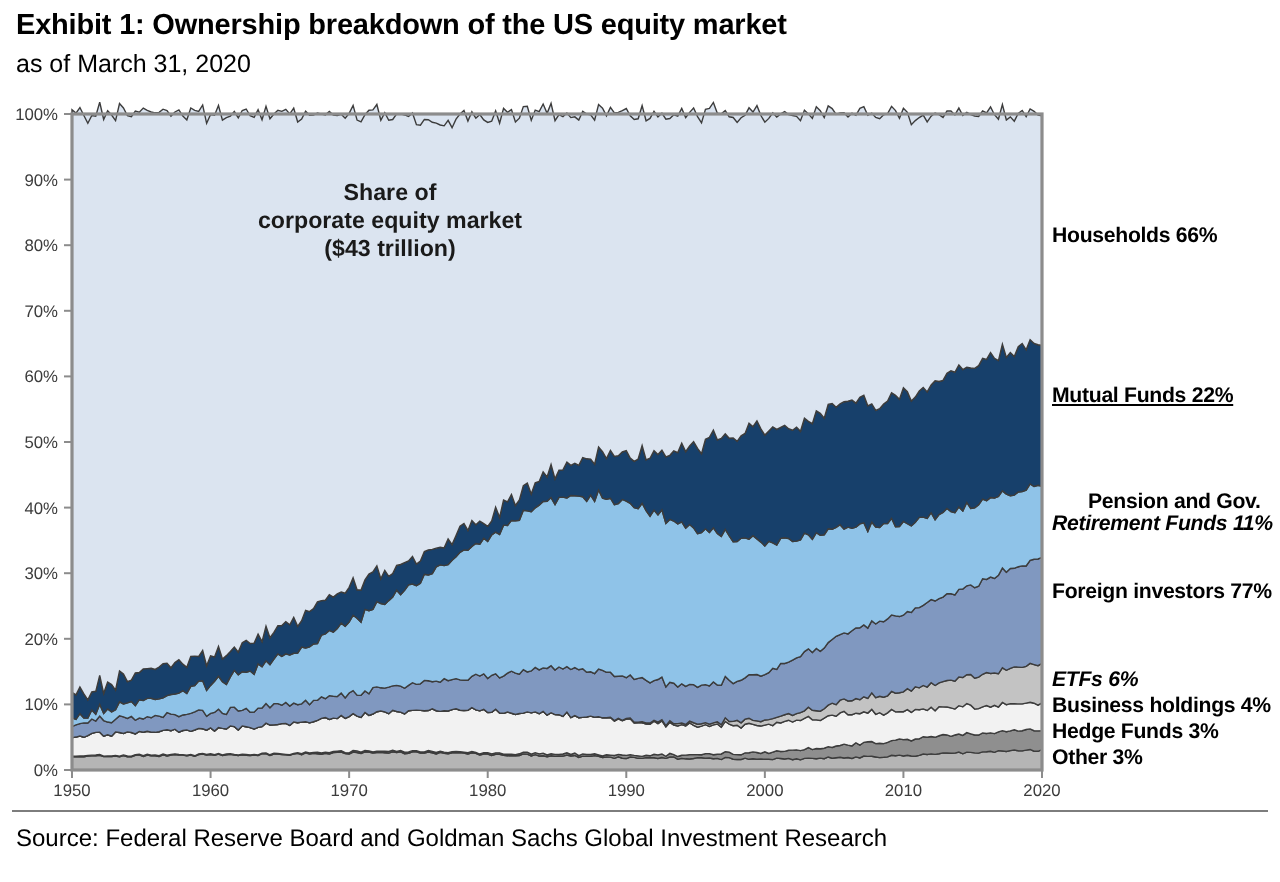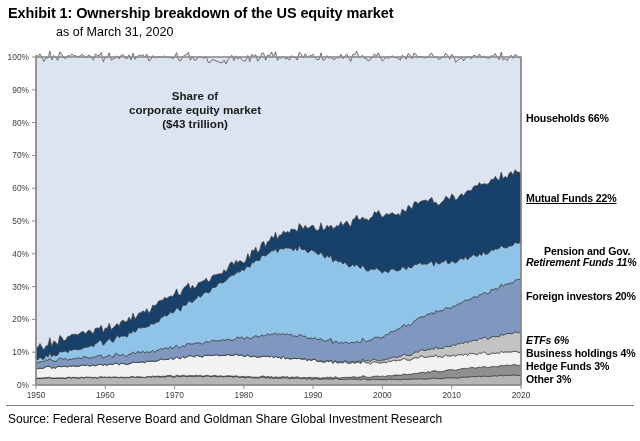--- a/index.html
+++ b/index.html
@@ -31,21 +31,20 @@
     white-space: nowrap;
   }
   .subtitle {
     position: absolute;
     left: 8px;
     top: 25px;
     font-size: 12.5px;
     font-weight: normal;
     color: #000000;
     white-space: nowrap;
-    margin-left: 48px;
   }
   .source-rule {
     position: absolute;
     left: 6px;
     top: 405px;
     width: 628px;
     height: 1px;
     background: #7d7d7d;
   }
   .source {
@@ -175,23 +174,23 @@
         <text class="annot" id="an1" x="195" y="55">Share of</text>
         <text class="annot" id="an2" x="195" y="69">corporate equity market</text>
         <text class="annot" id="an3" x="195" y="83">($43 trillion)</text>
       </g>
     </svg>
 
     <div class="series-label" style="left:526px; top:68px;">Households 66%</div>
     <div class="series-label" style="left:526px; top:148px;text-decoration:underline;">Mutual Funds 22%</div>
     <div class="series-label" style="left:526px; top:201px;margin-left:18px;">Pension and Gov.</div>
     <div class="series-label" style="left:526px; top:212px;font-style:italic;">Retirement Funds 11%</div>
-    <div class="series-label" style="left:526px; top:246px;">Foreign investors 20%</div>
+    <div class="series-label" style="left:526px; top:246px;">Foreign investors 77%</div>
     <div class="series-label" style="left:526px; top:290px;font-style:italic;">ETFs 6%</div>
     <div class="series-label" style="left:526px; top:303px;">Business holdings 4%</div>
     <div class="series-label" style="left:526px; top:316px;">Hedge Funds 3%</div>
     <div class="series-label" style="left:526px; top:329px;text-align:center;">Other 3%</div>
   </div>
 
   <div class="source-rule"></div>
-  <div class="source">Source: Federal Reserve Board and Goldman Share Global Investment Research</div>
+  <div class="source">Source: Federal Reserve Board and Goldman Sachs Global Investment Research</div>
 
 </div>
 
 </body></html>

